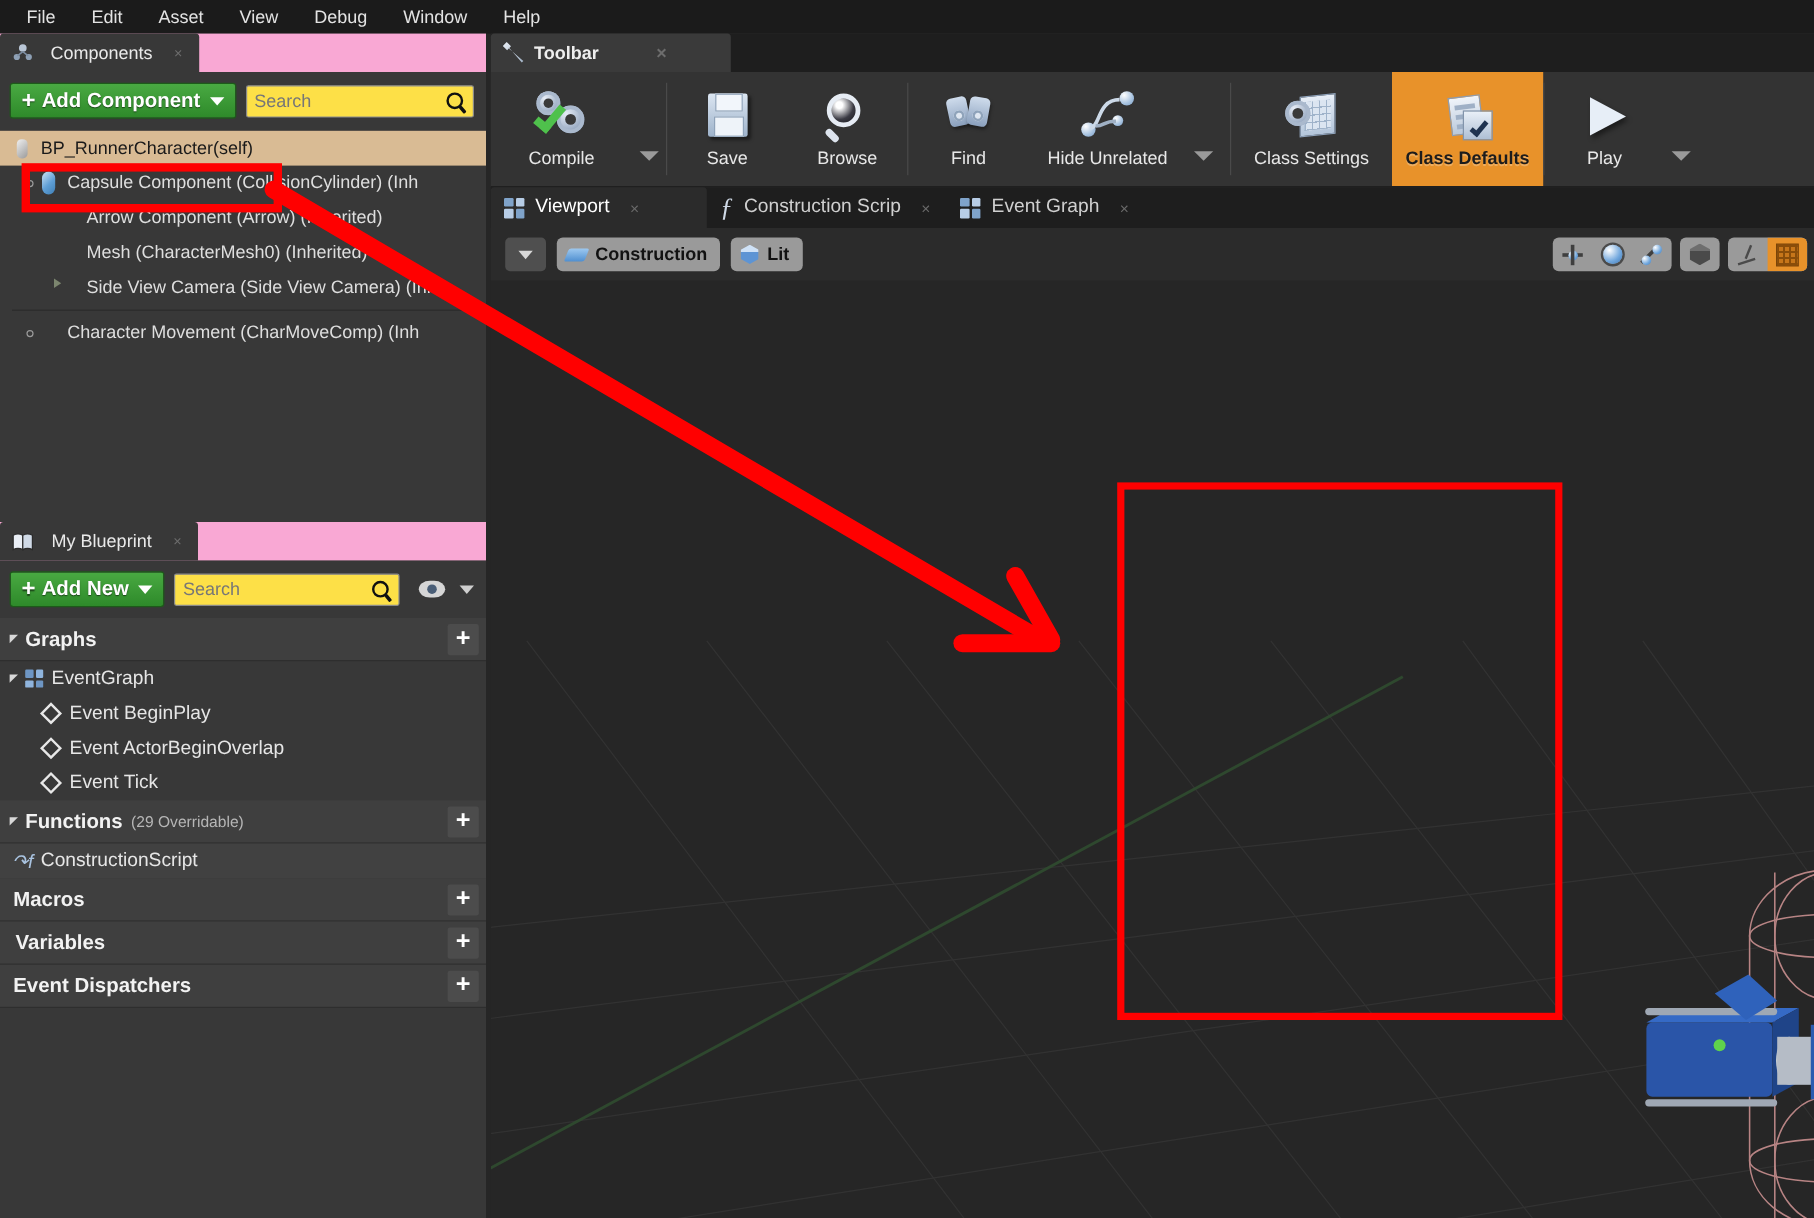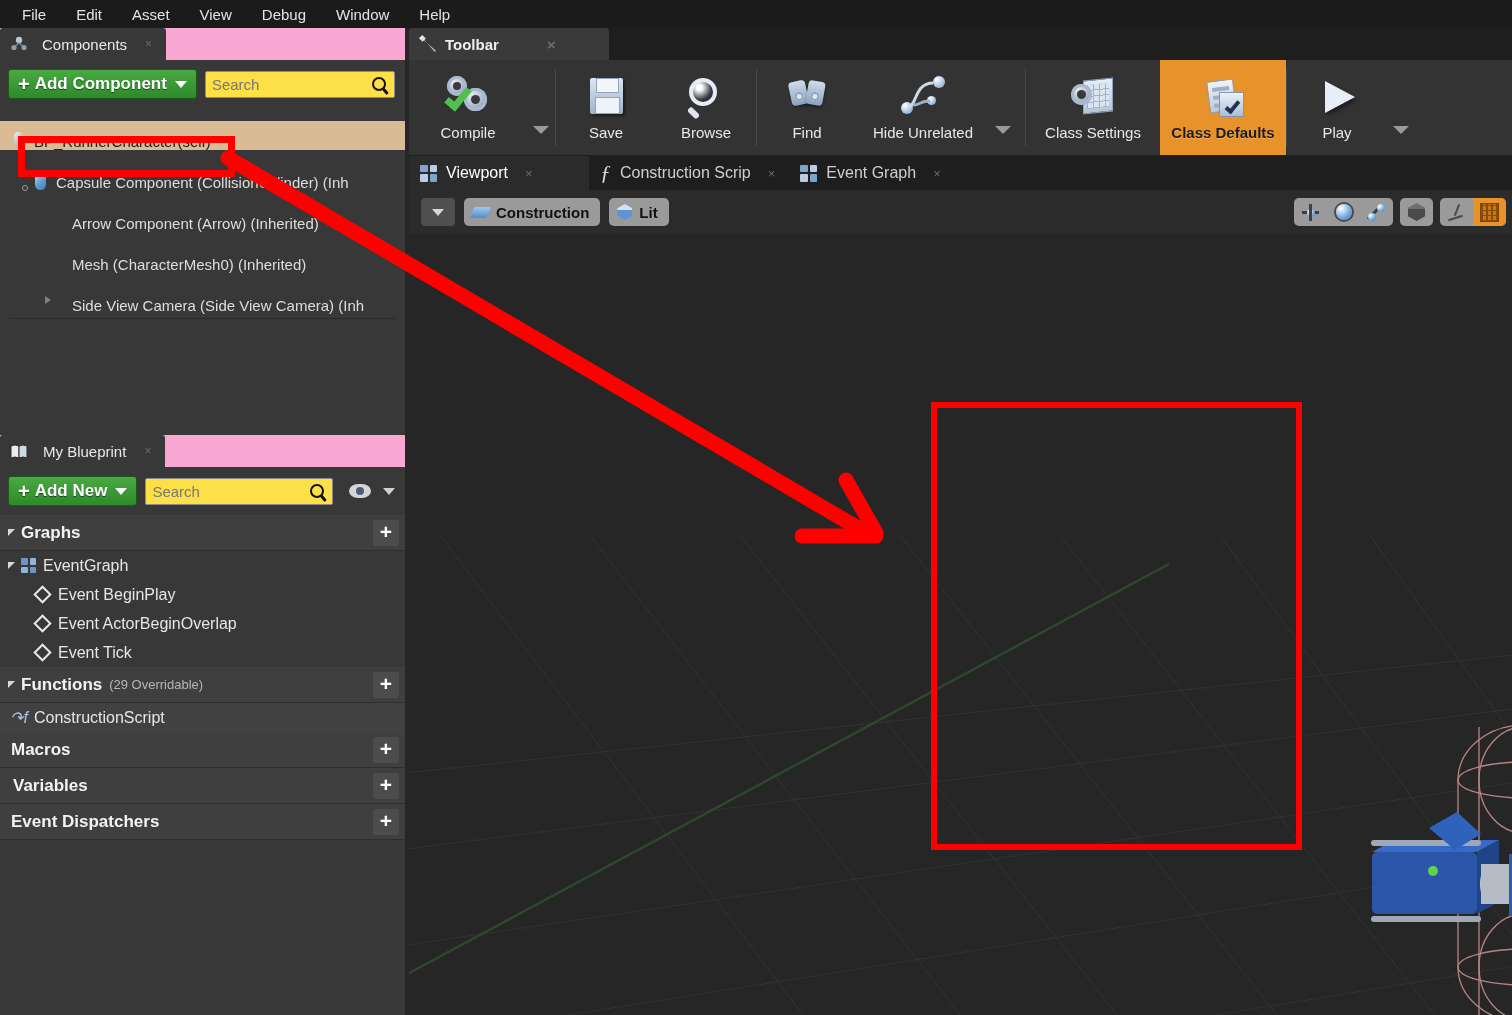--- a/index.html
+++ b/index.html
@@ -74,22 +74,22 @@
   }
   .mag::after {
     content:''; position: absolute; width: 2.5px; height: 7px;
     background: #111; right: -2px; bottom: -6px; transform: rotate(-40deg);
     border-radius: 1px;
   }
 
   
   .tree { padding-top: 2px; }
   .tree-row {
-    display: flex; align-items: flex-end; height: 29px;
-    color: #dedede; font-size: 15px; white-space: nowrap; overflow: hidden; margin-top: 12px;
+    display: flex; align-items: center; height: 29px;
+    color: #dedede; font-size: 15px; white-space: nowrap; overflow: hidden;
   }
   .tree-row.root {
     background: #d9bb94; color: #1a1a1a;
   }
   .tree-icon {
     width: 20px; height: 20px; margin-right: 6px; flex: none;
     display: inline-block; position: relative;
   }
   .divline { height: 1px; background: #2b2b2b; margin: 3px 0; }
 
@@ -476,20 +476,25 @@
           <span>Mesh (CharacterMesh0) (Inherited)</span>
         </div>
 
         <div class="tree-row" style="padding-left:46px;">
           <span class="tree-icon"><span class="ic-camera"></span></span>
           <span>Side View Camera (Side View Camera) (Inh</span>
         </div>
 
         <div class="divline" style="margin:4px 10px;"></div>
 
+        <div class="tree-row" style="padding-left:22px;">
+          <span class="dot-handle"></span>
+          <span class="tree-icon"><span class="ic-move"></span></span>
+          <span>Character Movement (CharMoveComp) (Inh</span>
+        </div>
       </div>
     </div>
 
     <div class="tabstrip">
       <div class="tab">
         <span class="tree-icon" style="width:19px;height:17px;">
           <svg width="19" height="17" viewBox="0 0 19 17">
             <path d="M1 3 Q5 1 9 3 L9 15 Q5 13 1 15 Z" fill="#e9eef5" stroke="#2a2a2a" stroke-width="1"></path>
             <path d="M9 3 Q13 1 17 3 L17 15 Q13 13 9 15 Z" fill="#cfd9e6" stroke="#2a2a2a" stroke-width="1"></path>
           </svg>

